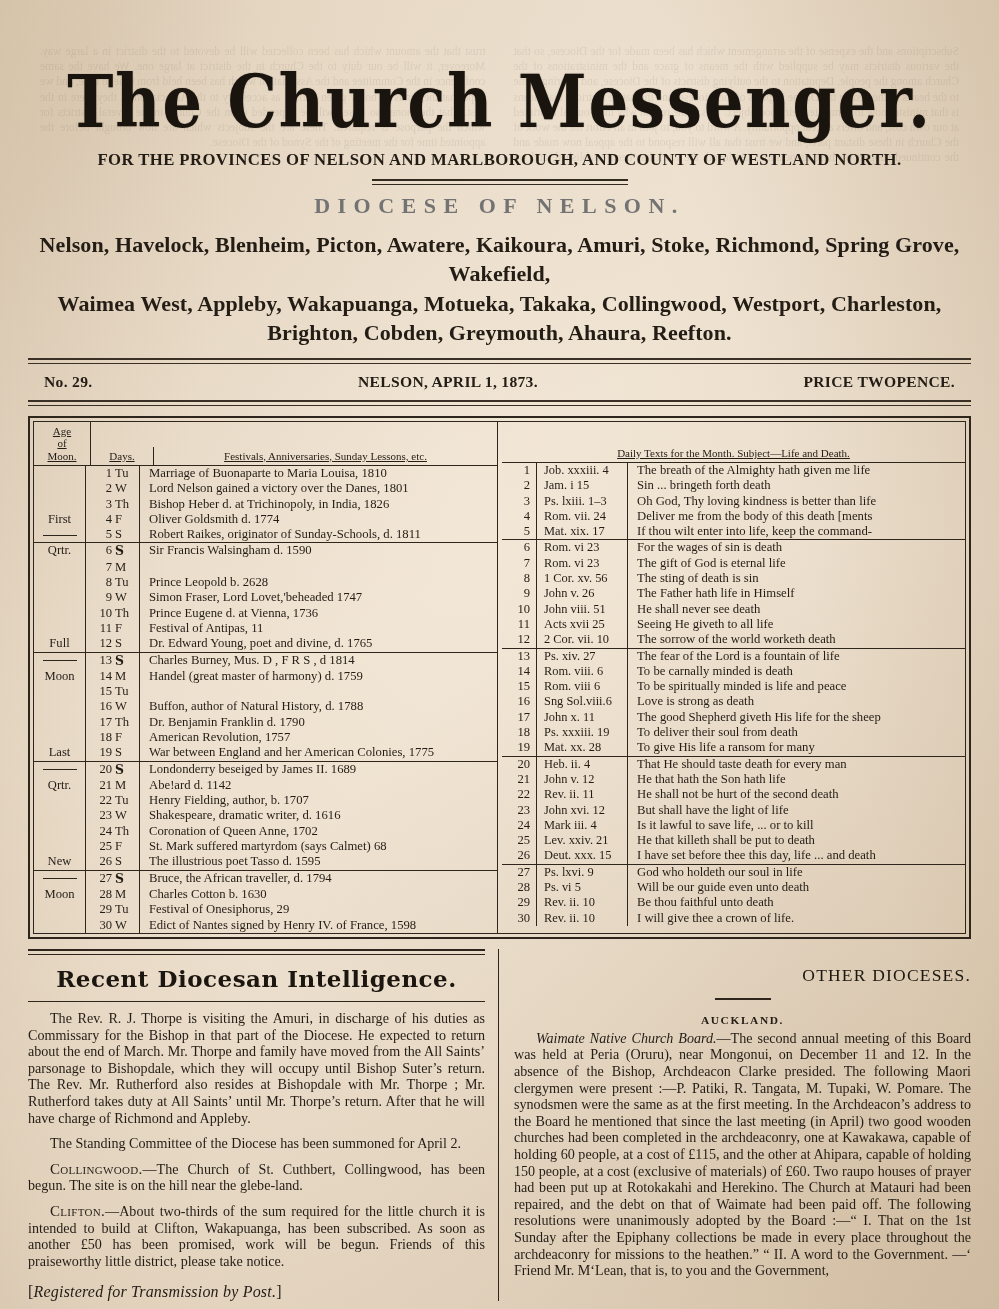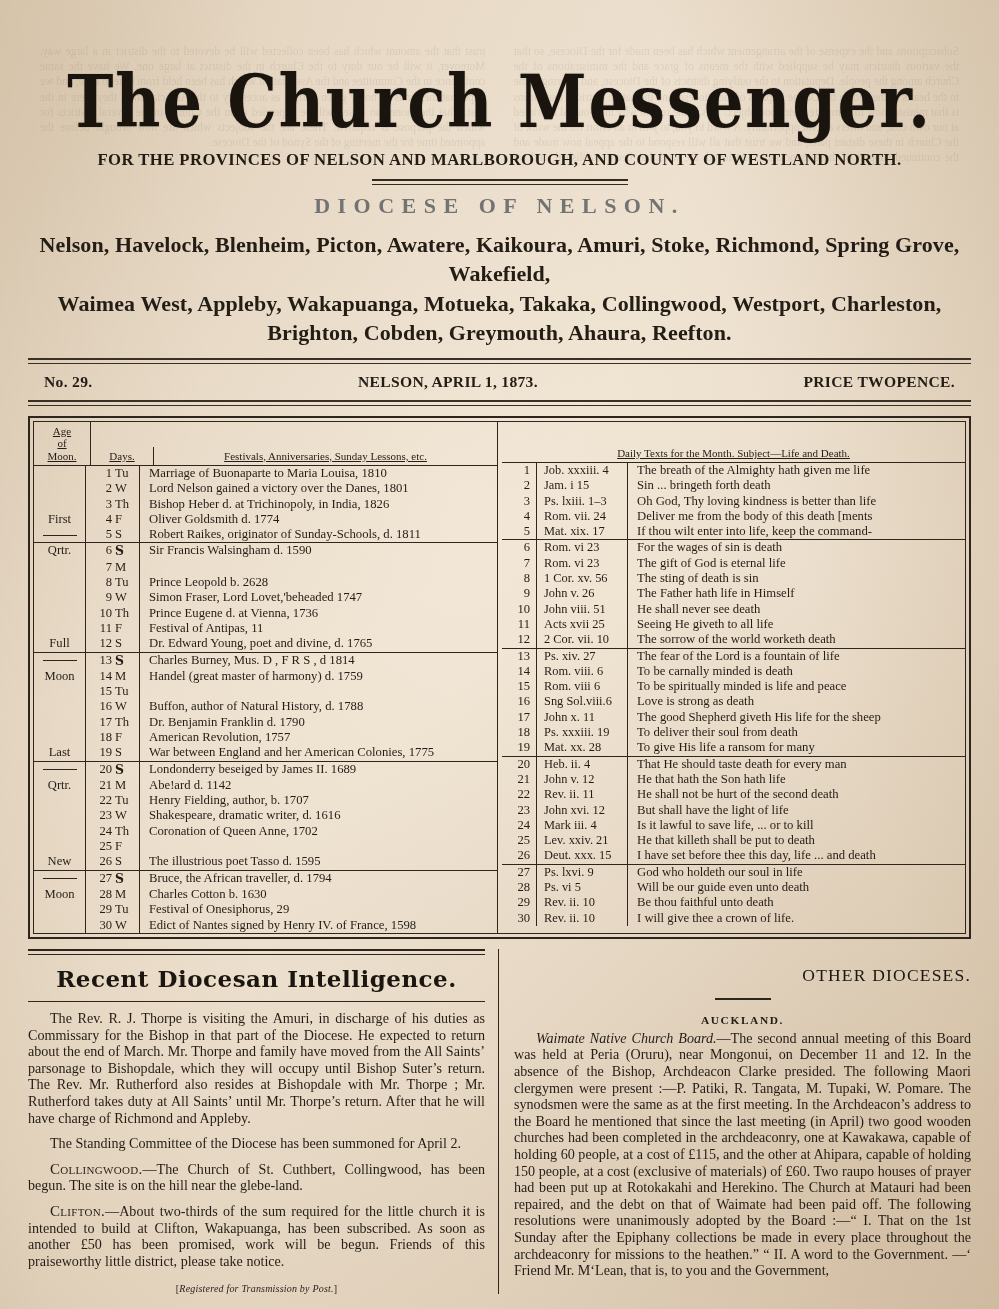--- a/index.html
+++ b/index.html
@@ -180,21 +180,21 @@
     margin:0 0 9px 0;
     font-size:14.1px;
     line-height:16.6px;
     text-align:justify;
     text-indent:22px;
     hyphens:none;
   }
   .sc{font-variant:small-caps;font-size:15px;letter-spacing:.3px;}
   .ital{font-style:italic;}
   .registered{
-    text-align:center;font-style:italic;font-size:10px;
+    font-style:italic;font-size:16px;
     margin-top:14px;letter-spacing:.2px;
   }
   .registered .brk{font-style:normal;}
 </style>
 </head>
 <body>
 
 <div class="paper"></div>
 <div class="showthrough">
 Subscriptions and the expense of the arrangement which has been made for the Diocese, so that the various districts may be supplied with the means of grace and the ministrations of the Church among the people. Deputation to the outlying districts of the Diocese, and to bring home to the hearts of the people the Divine Impress of the Diocese, and the native districts, that means is that minister now to complete their good object. This is the reason why this Journal is printed at our own cost, and offers a great opportunity. A word to you, to join in an effort for the work of the Church in these distant parts, and we trust that all will respond to the appeal now made and the continued support of these associations. At length the work has been established, and we trust that the amount which has been collected will be devoted to the district in a large way. Moreover, it will be our duty to the Church in the district at large one. We have the same confidence in the Committee and the Association which has been held from time to time, and we hope that the funds so nobly given will be as accessory to the Association as they were in the past. That the money so raised will be expended upon the Church in the several districts for which the purpose is required. These are the subjects which are now brought before the appointed time for the meeting of the Synod of the Diocese.
@@ -386,20 +386,21 @@
               <div class="row">
                 <div class="moon"></div>
                 <div class="daynum">24</div>
                 <div class="dow">Th</div>
                 <div class="event">Coronation of Queen Anne, 1702</div>
               </div>
               <div class="row">
                 <div class="moon"></div>
                 <div class="daynum">25</div>
                 <div class="dow">F</div>
+                <div class="event">St. Mark suffered martyrdom (says Calmet) 68</div>
               </div>
               <div class="row">
                 <div class="moon">New</div>
                 <div class="daynum">26</div>
                 <div class="dow">S</div>
                 <div class="event">The illustrious poet Tasso d. 1595</div>
               </div>
             </div>
             <div class="wk">
               <div class="row">

